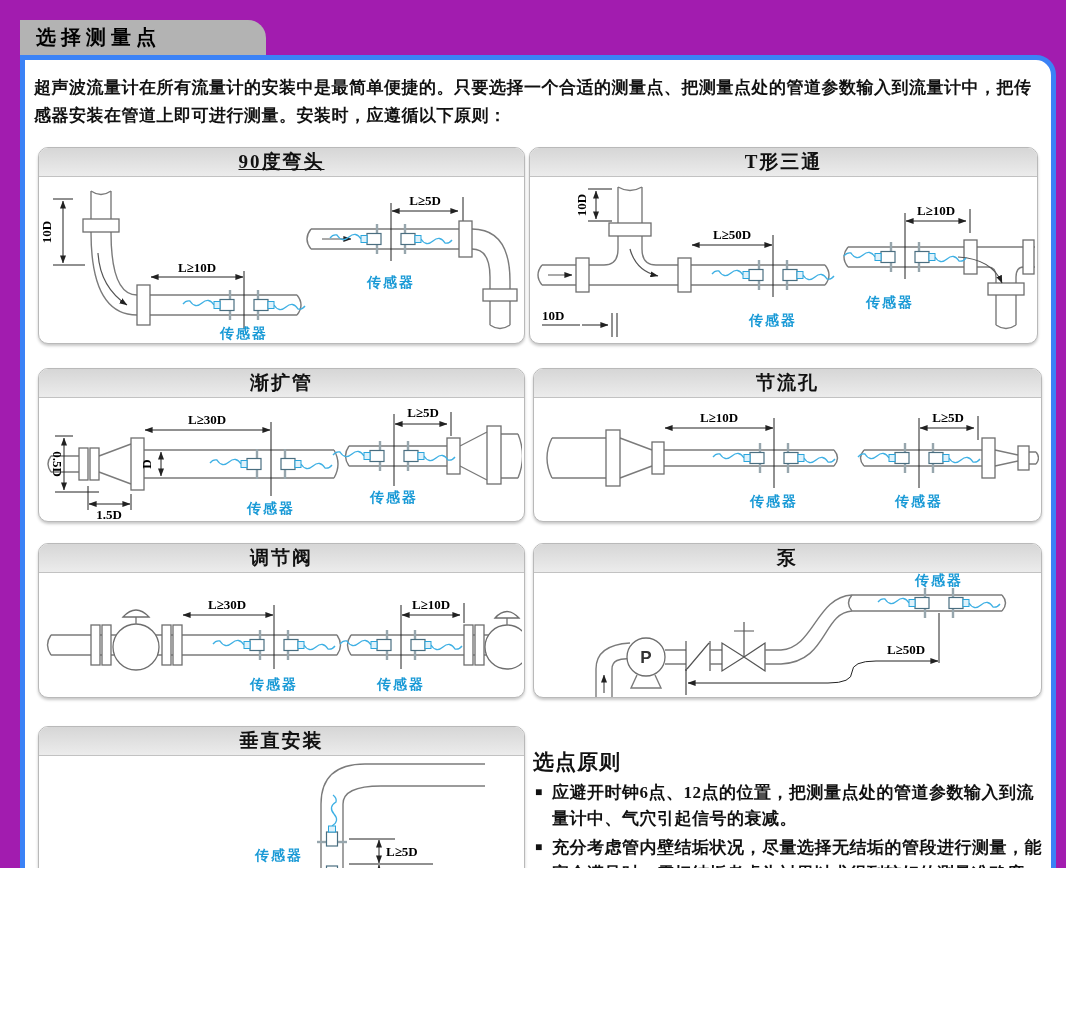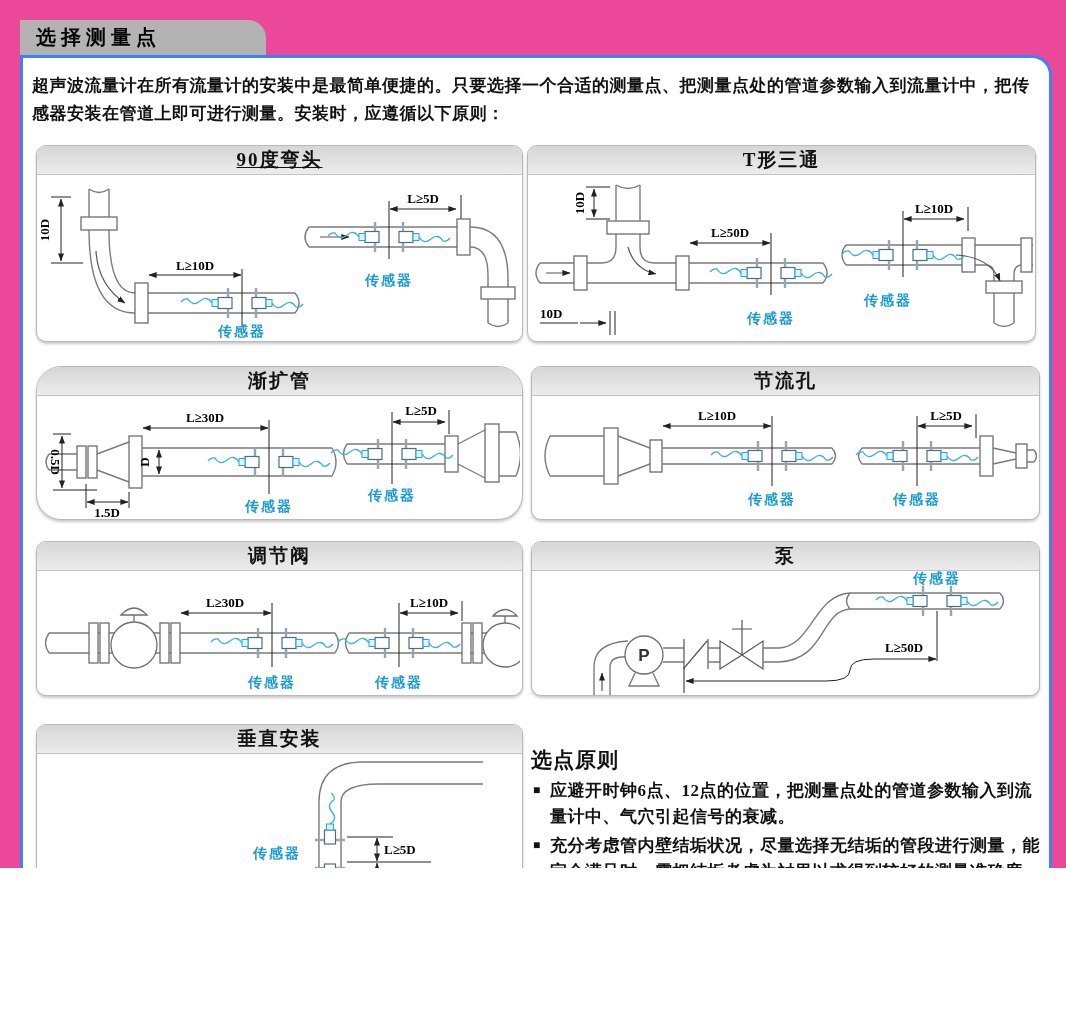--- a/index.html
+++ b/index.html
@@ -1,23 +1,23 @@
 <!DOCTYPE html>
 <html><head>
 <meta charset="utf-8">
 <style>
   html,body{margin:0;padding:0;background:#fff;}
-  .page{position:relative;width:1066px;height:868px;background:#ec4899;overflow:hidden;
+  .page{position:relative;width:1066px;height:868px;background:#a21caf;overflow:hidden;
         font-family:"Liberation Serif",serif;color:#111;}
   .tab{position:absolute;left:20px;top:20px;width:246px;height:35px;background:#b3b3b3;
        border-radius:0 18px 0 0;display:flex;align-items:center;padding-left:16px;box-sizing:border-box;}
   .tab span{font-family:"Liberation Sans",sans-serif;font-weight:bold;font-size:20px;
        letter-spacing:5px;color:#000;}
   .content{position:absolute;left:20px;top:55px;width:1026px;height:937px;
-       border:3px solid #3b82f6;border-radius:0 20px 20px 20px;background:#fff;}
+       border:5px solid #3b82f6;border-radius:0 20px 20px 20px;background:#fff;}
   .intro{position:absolute;left:9px;top:14px;width:1008px;margin:0;font-size:17px;
        font-weight:600;line-height:1.62;letter-spacing:0.5px;}
   .panel{position:absolute;border:1px solid #b9b9b9;border-radius:10px;background:#fff;
        box-shadow:0 2px 3px rgba(0,0,0,0.22);overflow:hidden;}
   .panel-hd{height:28px;background:linear-gradient(#d6d6d6,#ececec);border-bottom:1px solid #c2c2c2;
        display:flex;align-items:center;justify-content:center;}
   .panel-hd span{font-size:19px;font-weight:bold;letter-spacing:2px;}
   .panel-bd{position:relative;}
   .panel-bd svg{display:block;}
   
@@ -149,21 +149,21 @@
           <use href="#sens" transform="translate(375,80)"></use>
           <line class="dim" x1="375" y1="36" x2="375" y2="102"></line>
           <line class="dim" x1="440" y1="32" x2="440" y2="56"></line>
           <line class="dim" x1="376" y1="44" x2="436" y2="44" marker-start="url(#ar)" marker-end="url(#ar)"></line>
           <text class="td" x="406" y="38">L≥10D</text>
           <text class="ts" x="360" y="130">传感器</text>
         </svg>
       </div>
     </section>
 
-    <section class="panel" style="left:13px;top:308px;width:485px;height:152px;border-radius:25px;">
+    <section class="panel" style="left:13px;top:308px;width:485px;height:152px;">
       <div class="panel-hd">
         <span>渐扩管</span>
       </div>
       <div class="panel-bd">
         <svg width="483" height="123" viewBox="0 0 483 123">
 
           <path class="pipe" d="M12,58 H40 M12,74 H40 M12,58 q-6,8 0,16"></path>
           <path class="pipe" d="M60,58 L92,46 M60,74 L92,86"></path>
           <path class="pipe" d="M105,52 H295 M105,80 H295 M295,52 q8,14 0,28"></path>
           <rect class="flg" x="40" y="50" width="9" height="32"></rect>

